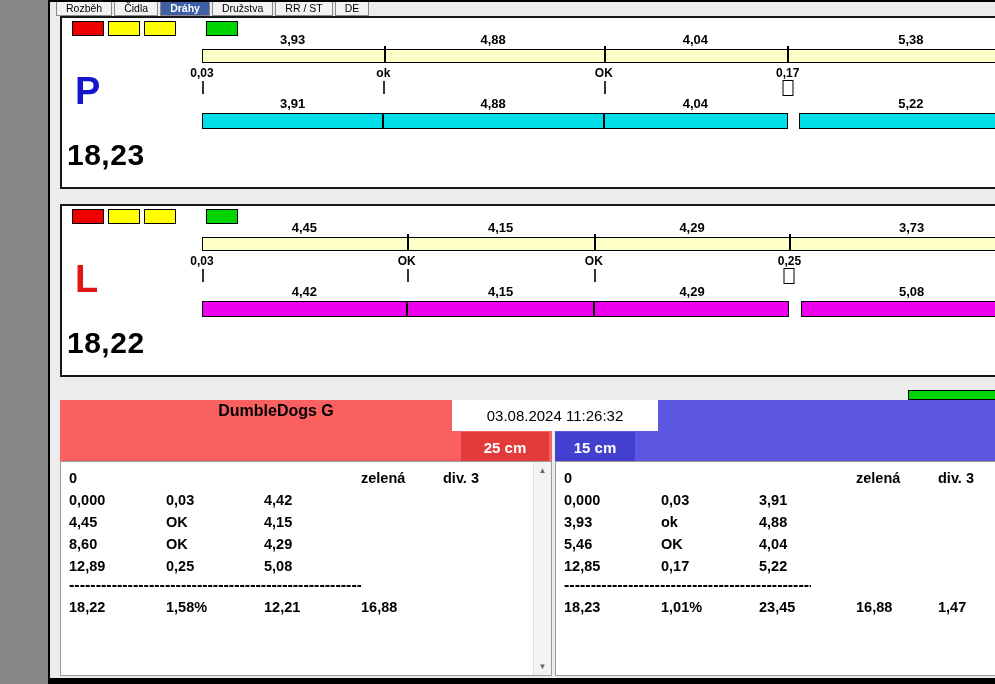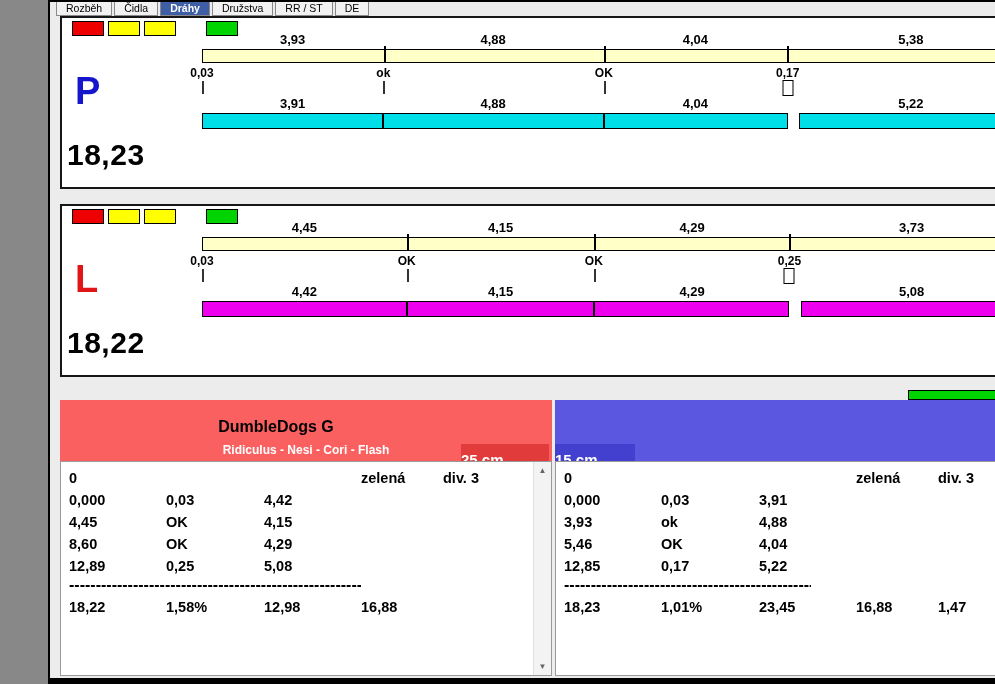--- a/index.html
+++ b/index.html
@@ -35,25 +35,25 @@
   .lane-bar i{position:absolute;top:0;height:100%;border:1px solid #000;box-sizing:border-box}
   .cyan{background:var(--lane_p_bar)} .mag{background:var(--lane_l_bar)}
   
   .green-strip{position:absolute;left:858px;top:388px;width:133px;height:10px;background:var(--light_green);border:1px solid #000;box-sizing:border-box}
   
   .team{position:absolute;top:398px;height:276px}
   .team.left{left:10px;width:492px} .team.right{left:505px;width:482px}
   .team-header{position:absolute;top:0;left:0;right:0;height:61px;text-align:center}
   .team.left .team-header{background:var(--team_left_header)}
   .team.right .team-header{background:var(--team_right_header)}
-  .team-title{padding-top:18px;font-size:16px;font-weight:bold}
+  .team-title{padding-top:2px;font-size:16px;font-weight:bold}
   .team.left .team-title{padding-right:60px}
   .team-dogs{margin-top:7px;font-size:12px;font-weight:bold;color:#fff}
   .team.right .team-dogs{padding-left:85px}
-  .height-box{position:absolute;top:44px;height:31px;color:#fff;font-weight:bold;font-size:15px;line-height:31px;text-align:left}
+  .height-box{position:absolute;top:32px;height:31px;color:#fff;font-weight:bold;font-size:15px;line-height:31px;text-align:center}
   .team.left .height-box{right:3px;width:88px;background:var(--team_left_height)}
   .team.right .height-box{left:0;width:80px;background:var(--team_right_height)}
   .datetime{position:absolute;left:402px;top:398px;width:206px;height:31px;background:#fff;text-align:center;line-height:31px;font-size:15px;z-index:5}
   .team-body{position:absolute;top:61px;left:0;right:0;bottom:0;background:#fff;border:1px solid #9a9a9a;
              padding:5px 20px 0 8px;box-sizing:border-box;overflow:hidden}
   .trow{display:flex;height:22px;line-height:22px;font-weight:bold;font-size:14.5px}
   .trow.totals{margin-top:4px}
   .c0{width:97px}.c1{width:98px}.c2{width:97px}.c3{width:82px}.c4{flex:1}
   .tdivider{height:15px;line-height:15px;font-weight:bold;overflow:hidden;white-space:nowrap}
   .team.left .tdivider{width:292px} .team.right .tdivider{width:247px}
@@ -165,21 +165,20 @@
         <i class="mag" style="left:72%;width:28%"></i>
       </div>
     </div>
   </section>
 
   <div class="green-strip"></div>
 
   <section class="team left">
     <div class="team-header">
       <div class="team-title">DumbleDogs G</div>
-      <div class="team-dogs">Ridiculus - Nesi - Cori - Flash</div>
       <div class="height-box">25 cm</div>
     </div>
     <div class="team-body">
       <div class="trow">
         <span class="c0">0</span>
         <span class="c1"></span>
         <span class="c2"></span>
         <span class="c3">zelená</span>
         <span class="c4">div. 3</span>
       </div>
@@ -208,21 +207,21 @@
         <span class="c0">12,89</span>
         <span class="c1">0,25</span>
         <span class="c2">5,08</span>
         <span class="c3"></span>
         <span class="c4"></span>
       </div>
       <div class="tdivider">------------------------------------------------------------</div>
       <div class="trow totals">
         <span class="c0">18,22</span>
         <span class="c1">1,58%</span>
-        <span class="c2">12,98</span>
+        <span class="c2">12,21</span>
         <span class="c3">16,88</span>
         <span class="c4"></span>
       </div>
       <div class="vscroll">
         <div class="sb-btn up">▲</div>
         <div class="sb-btn down">▼</div>
       </div>
     </div>
   </section>
 
@@ -274,14 +273,15 @@
         <span class="c3">16,88</span>
         <span class="c4">1,47</span>
       </div>
       <div class="vscroll">
         <div class="sb-btn up">▲</div>
         <div class="sb-btn down">▼</div>
       </div>
     </div>
   </section>
 
+  <div class="datetime">03.08.2024 11:26:32</div>
 
 </div>
 
 </body></html>

